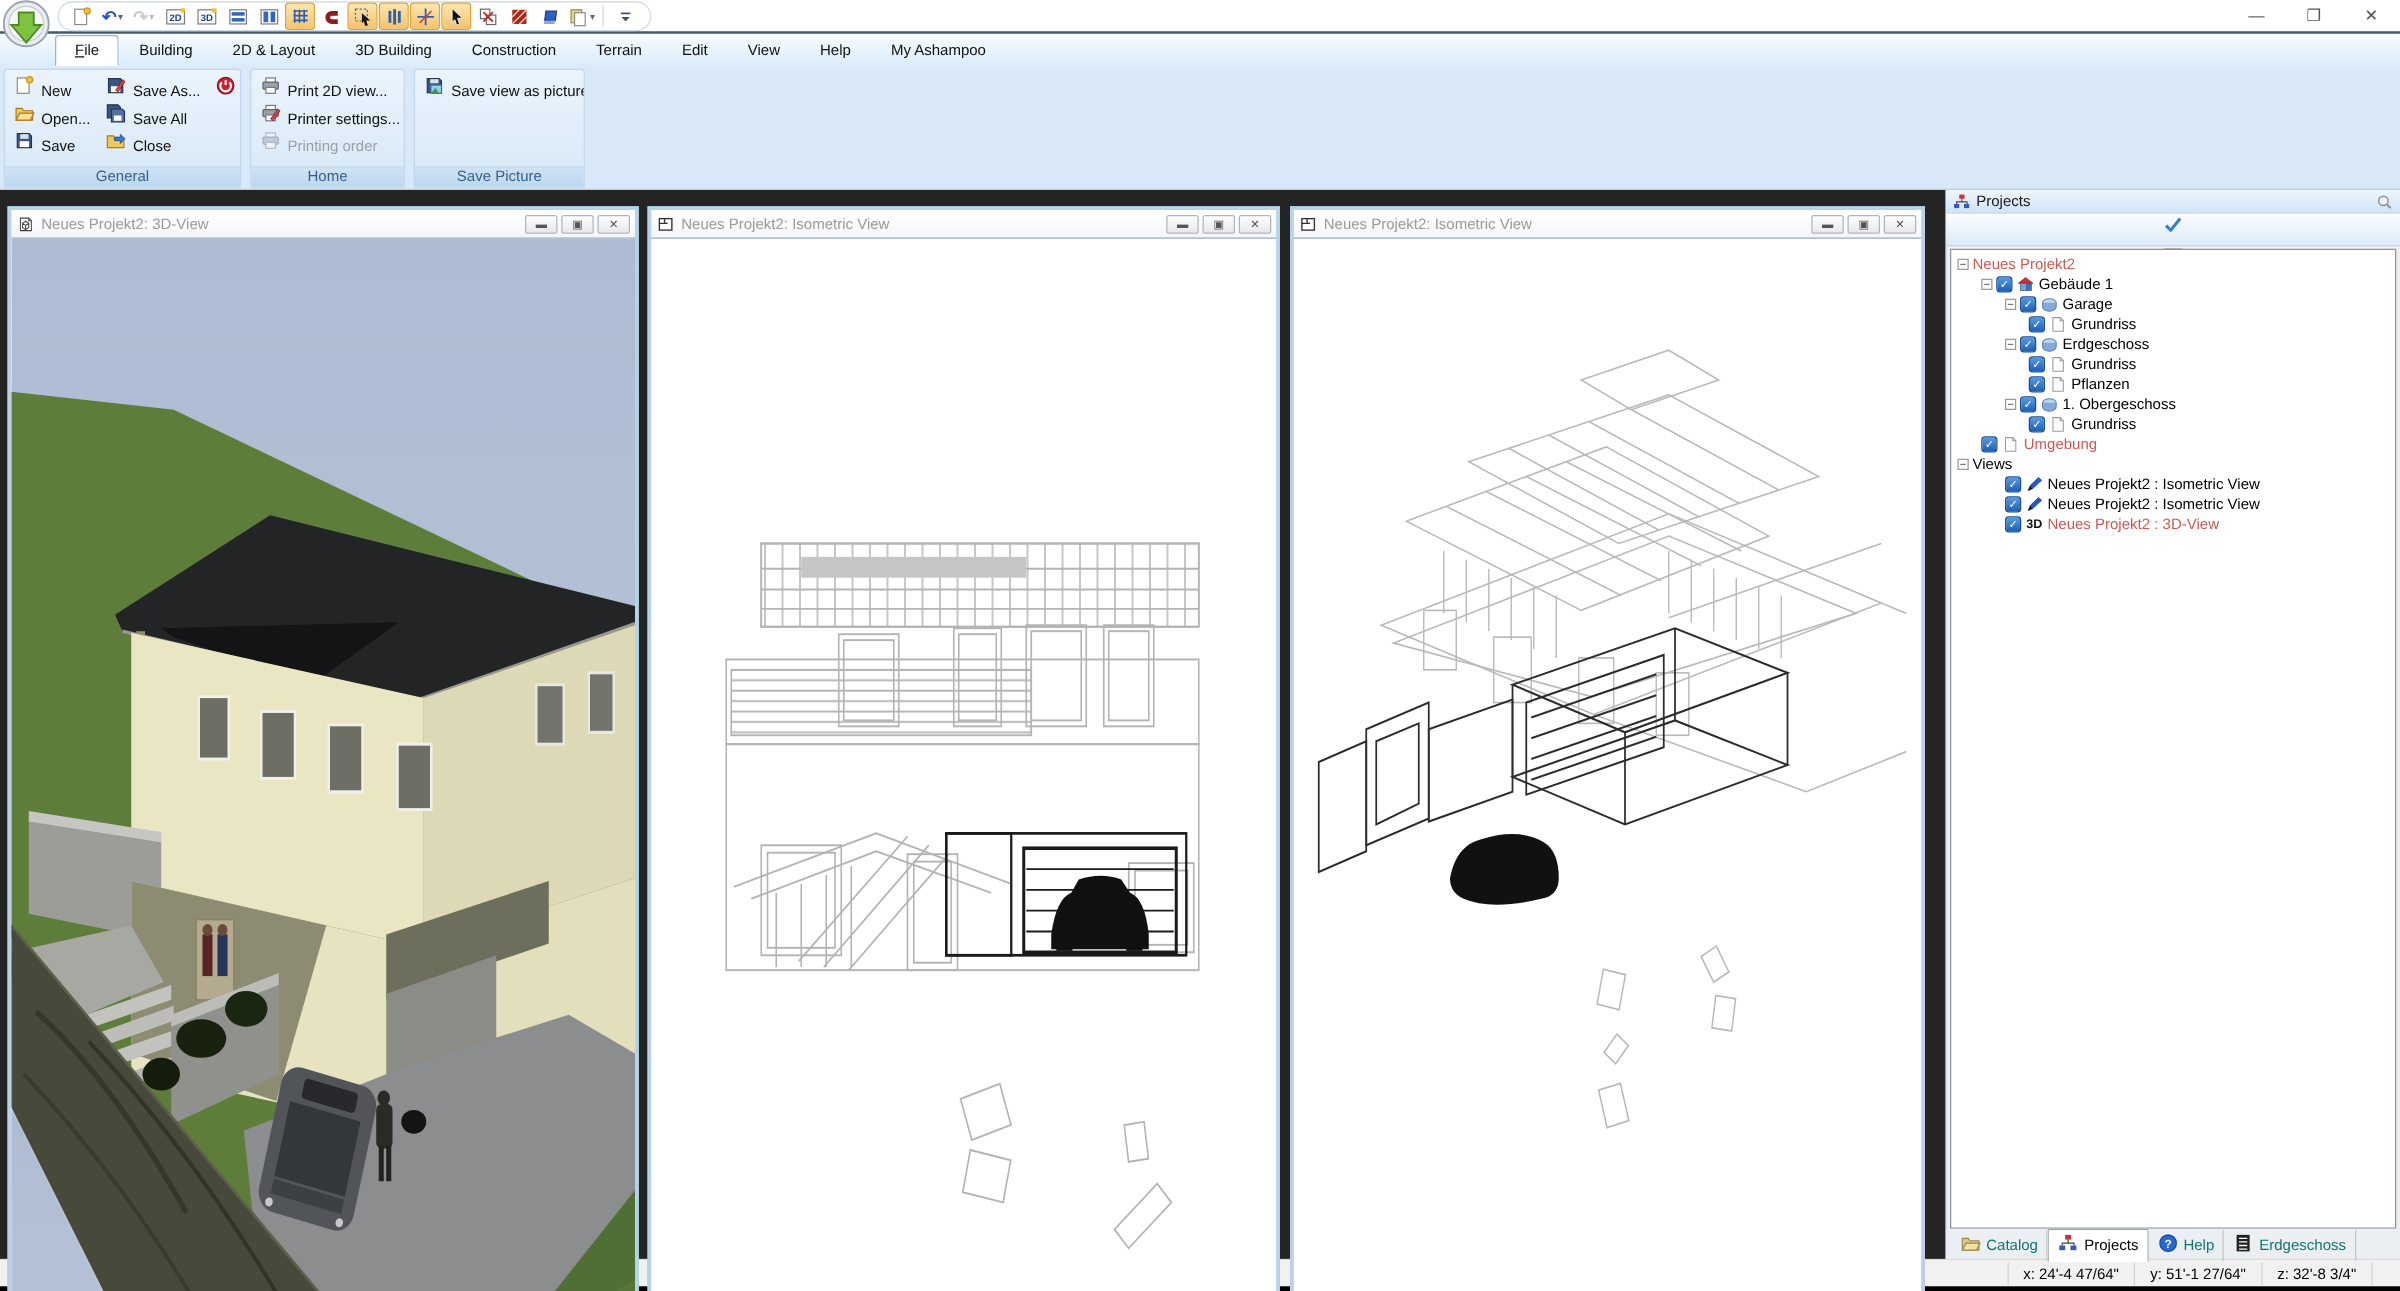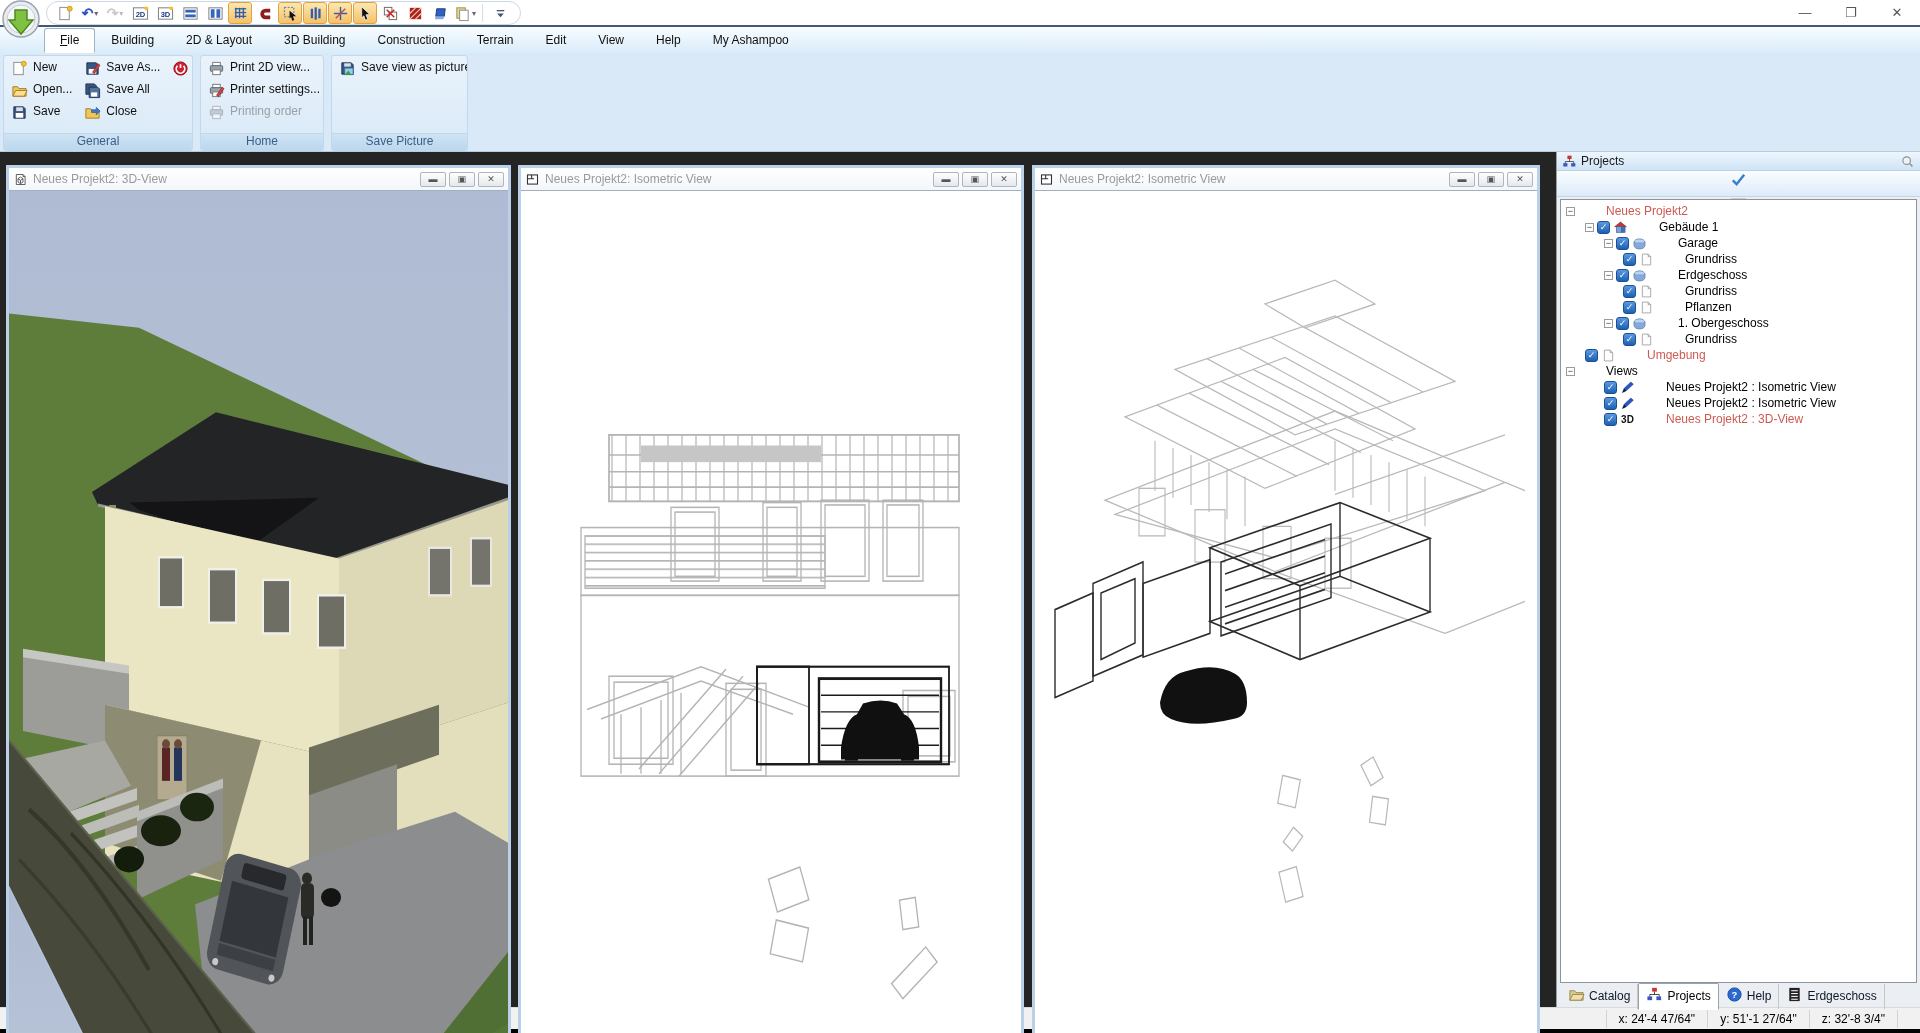--- a/index.html
+++ b/index.html
@@ -25,21 +25,21 @@
   
   .tabrow { height:26px; background:linear-gradient(#f8fcff,#d9ecfa); display:flex; align-items:flex-end; padding-left:44px; }
   .tab { padding:4px 15px 5px 15px; font-size:12px; color:#101010; border:1px solid transparent; }
   .tab.active { background:#fff; border-color:#9db4c8; border-bottom-color:#fff; border-radius:3px 3px 0 0; }
   
   .ribbon { height:99px; background:#d9e9f7; display:flex; gap:7px; padding:2px 0 0 3px; border-bottom:1px solid #b6cde0; }
   .rgroup { background:linear-gradient(#eaf3fc,#d8e9f7); border:1px solid #c2d8eb; border-radius:3px; display:flex; flex-direction:column; overflow:hidden; }
   .rgroup:nth-child(1){ width:190px; } .rgroup:nth-child(2){ width:124px; } .rgroup:nth-child(3){ width:137px; }
   .rgroup-body { flex:1; display:flex; padding:4px 5px 0 5px; gap:8px; }
   .rcol { display:flex; flex-direction:column; gap:2px; }
-  .ritem { display:flex; align-items:flex-start; gap:5px; font-size:12px; height:20px; padding:0 2px; white-space:nowrap; color:#101010; }
+  .ritem { display:flex; align-items:flex-end; gap:5px; font-size:12px; height:20px; padding:0 2px; white-space:nowrap; color:#101010; }
   .ritem.disabled { color:#9aa0a6; }
   .rgroup-label { height:17px; text-align:center; font-size:12px; color:#3a5f85; background:linear-gradient(#cfe3f4,#bcd7ee); border-top:1px solid #c2d8ea; }
   
   .main { height:855px; display:flex; background:#242424; }
   .mdi { width:1556px; position:relative; background:#242424; }
   .child { position:absolute; top:13px; height:1003px; border:3px solid #bad0e8; background:#5eead4; display:flex; flex-direction:column; }
   .child.w1 { left:6px; width:505px; } .child.w2 { left:518px; width:506px; } .child.w3 { left:1032px; width:508px; }
   .ctitle { height:22px; display:flex; align-items:center; gap:5px; padding:0 4px; background:linear-gradient(#ffffff,#f3f6fa); font-size:12px; color:#9a9a9a; }
   .cbtns { margin-left:auto; display:flex; gap:3px; }
   .cbtn { width:26px; height:15px; border:1px solid #aeb6bd; border-radius:2px; background:linear-gradient(#fefefe,#e5e8ec); font-size:9px; color:#555; display:flex; align-items:center; justify-content:center; line-height:1; }
@@ -52,23 +52,23 @@
   .panel { width:364px; background:#ebeef2; border-left:1px solid #98a0aa; display:flex; flex-direction:column; }
   .phead { height:19px; background:linear-gradient(#eef6fd,#cfe4f6); display:flex; align-items:center; gap:4px; padding:0 5px; font-size:12px; color:#1a1a1a; border-bottom:1px solid #bcd1e6; }
   .phead .mag { margin-left:auto; }
   .ptoolbar { height:26px; background:linear-gradient(#fbfdff,#dcebf9); display:flex; align-items:center; gap:7px; padding:0 7px; border-bottom:1px solid #c2d6e8;flex-direction:column; }
   .ptool { width:21px; height:21px; display:flex; align-items:center; justify-content:center; }
   .ptree { flex:1; background:#fff; border:1px solid #8d949c; margin:2px 3px 0 3px; overflow:hidden; font-size:12px; padding-top:3px; }
   .trow { height:16px; display:flex; align-items:center; gap:3px; }
   .texp { width:9px; height:9px; border:1px solid #9a9a9a; background:#fff; font-size:9px; line-height:7px; text-align:center; color:#333; flex:none; }
   .tcheck { width:13px; height:13px; border-radius:3px; background:linear-gradient(#5b9ae0,#1d5fb4); border:1px solid #1b4f94; color:#fff; font-size:9px; display:flex; align-items:center; justify-content:center; flex:none; }
   .ticon { width:15px; height:14px; flex:none; display:flex; align-items:center; justify-content:center; }
-  .tlabel { color:#000; white-space:nowrap;margin-left:28px; } .tlabel.red { color:#cd5a52; }
+  .tlabel { color:#000; white-space:nowrap; } .tlabel.red { color:#cd5a52; }
   .ptabs { height:24px; display:flex; align-items:center; padding:2px 4px 0 4px; background:#ebeef2; font-size:12px; }
-  .ptab { display:flex; align-items:center; gap:4px; padding:2px 7px 3px 7px; color:#0f172a; border-right:1px solid #c6c6c6; }
+  .ptab { display:flex; align-items:center; gap:4px; padding:2px 7px 3px 7px; color:#0f766e; border-right:1px solid #c6c6c6; }
   .ptab.active { background:#fff; border:1px solid #9aa2ac; border-bottom-color:#fff; border-radius:2px 2px 0 0; color:#000; }
   
   .statusbar { height:22px; background:#f1f1f1; border-top:1px solid #dadada; display:flex; align-items:center; font-size:12px; color:#000; }
   .sgroup { margin-left:auto; display:flex; margin-right:22px; }
   .sbox { padding:2px 12px; border-left:1px solid #d2d2d2; }
   .sbox:last-child { border-right:1px solid #d2d2d2; }
   .blackbar { height:4px; background:#020202; }
   u { text-decoration:underline; }
 </style>
 </head>

